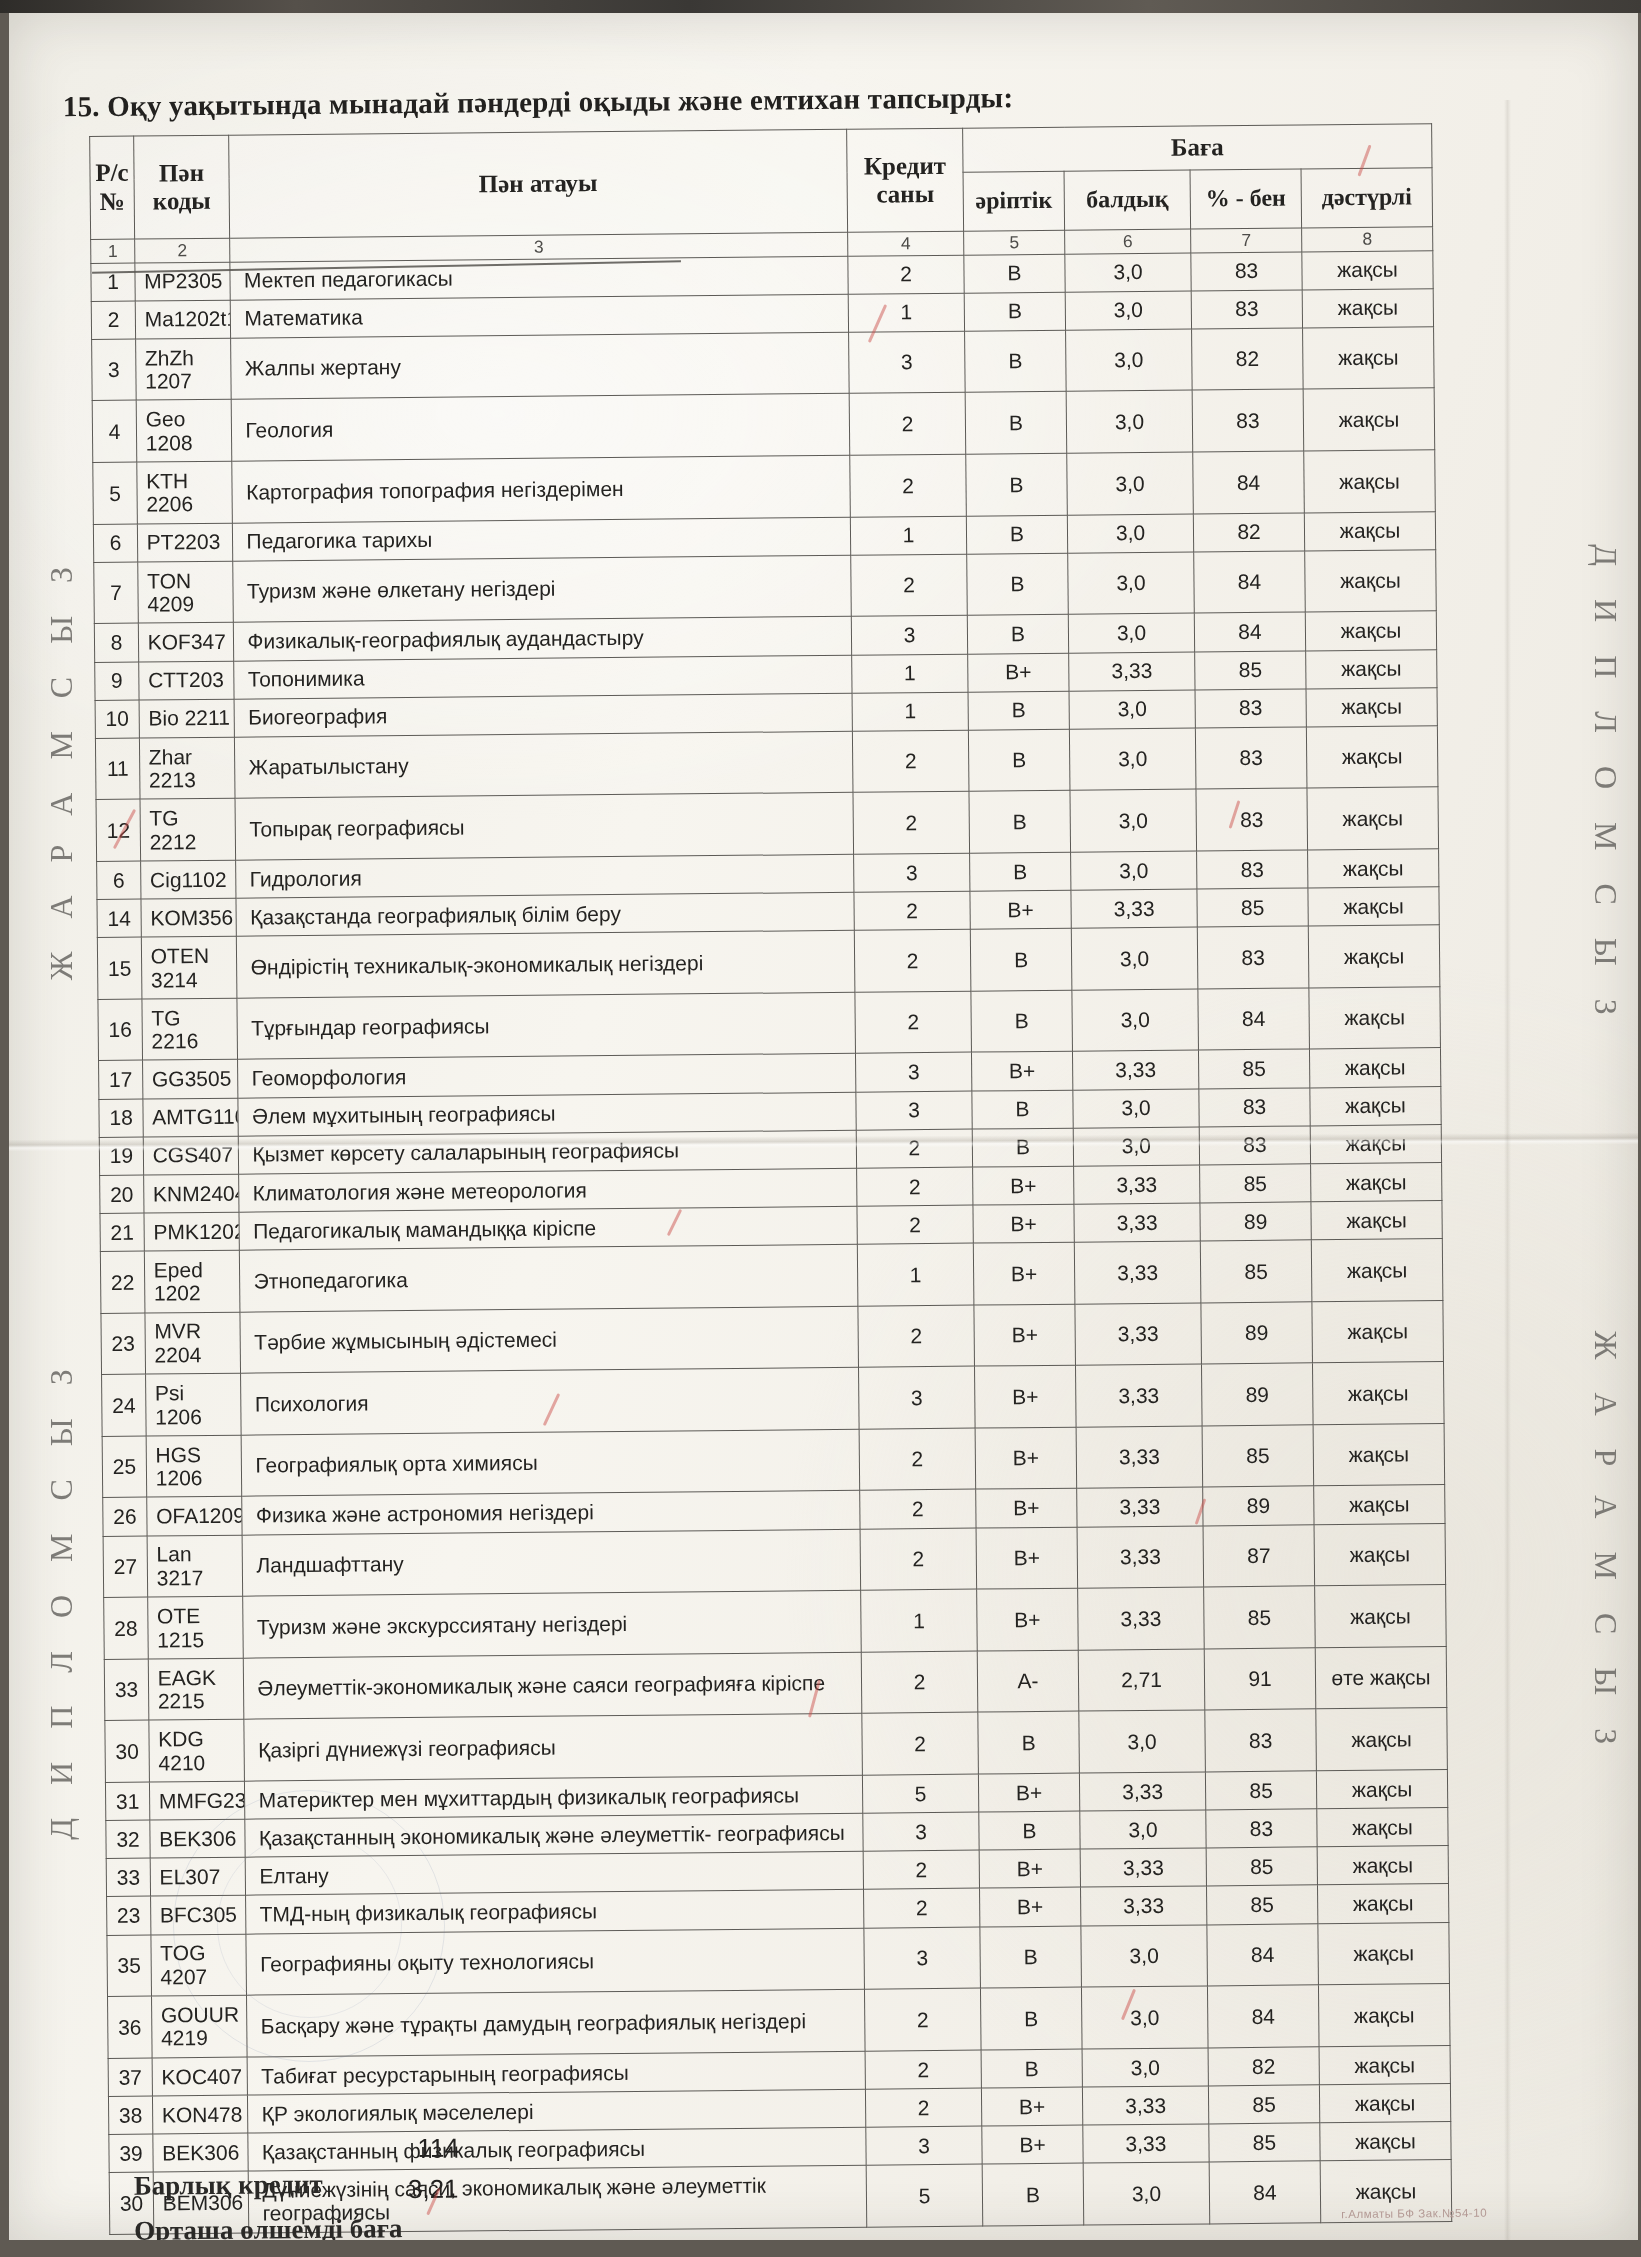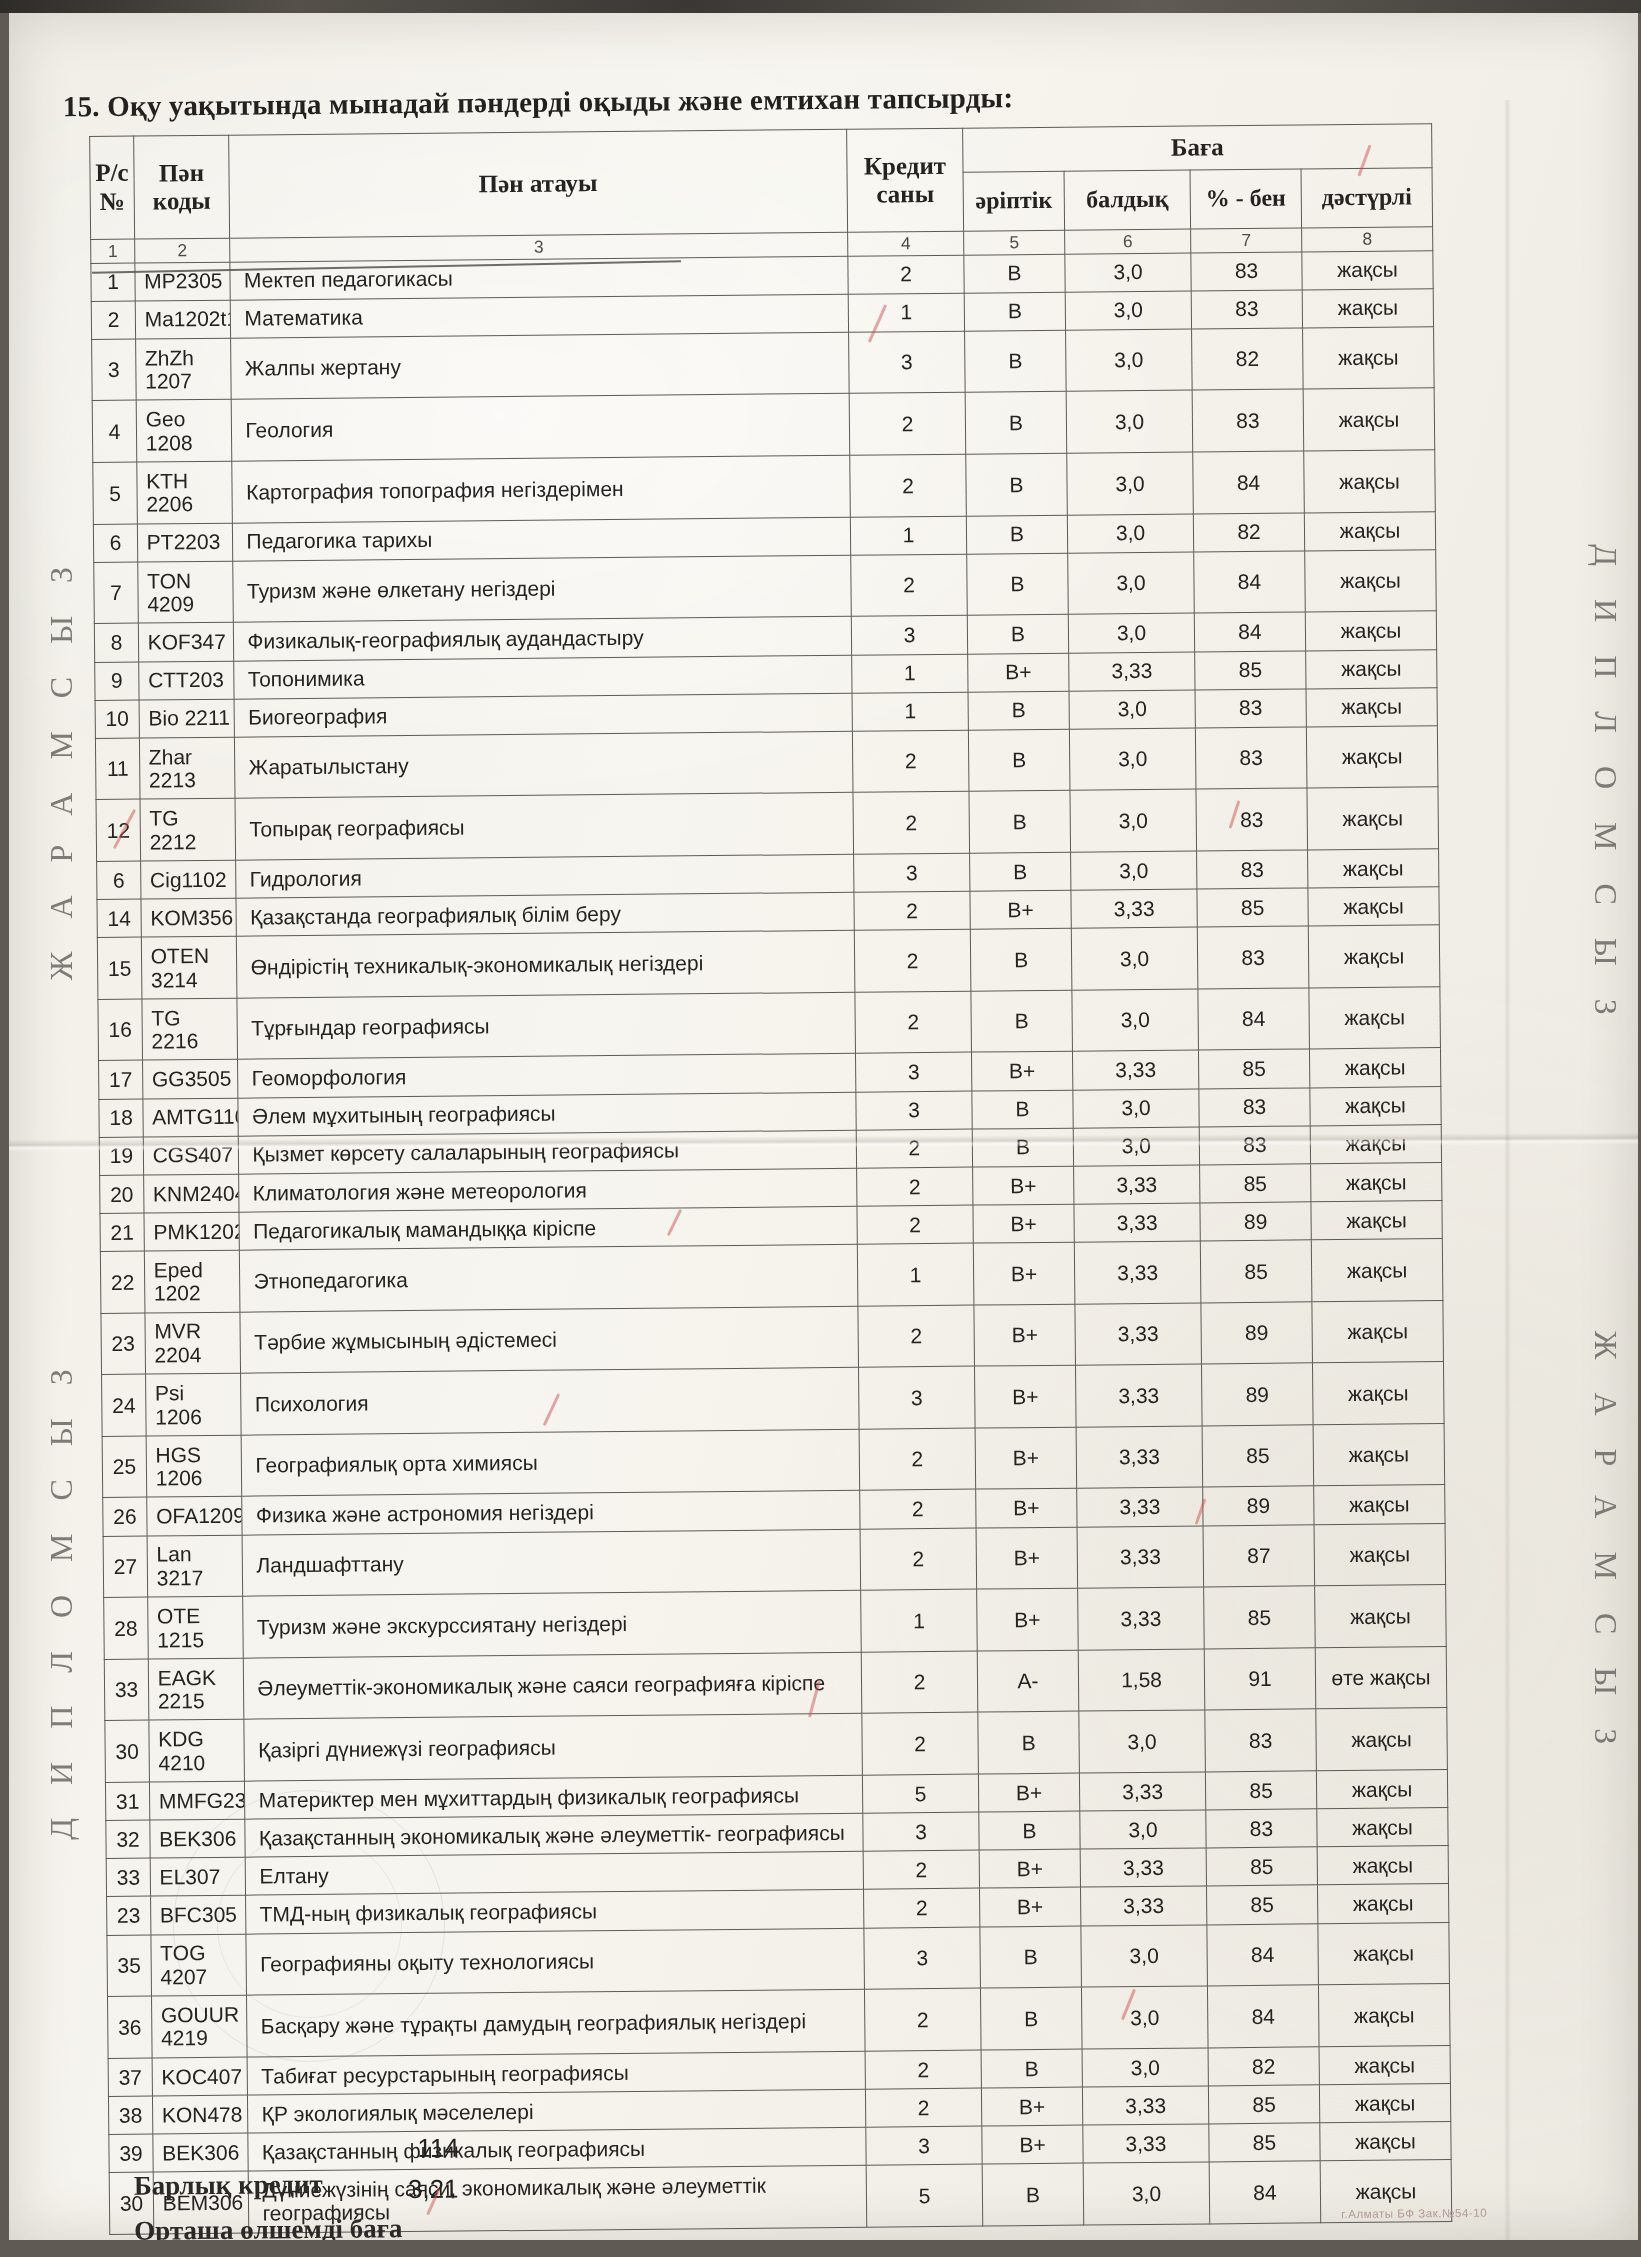--- a/index.html
+++ b/index.html
@@ -451,21 +451,21 @@
             <td class="c-points">3,33</td>
             <td class="c-percent">85</td>
             <td class="c-traditional">жақсы</td>
           </tr>
           <tr>
             <td class="c-no">33</td>
             <td class="c-code">EAGK 2215</td>
             <td class="c-name">Әлеуметтік-экономикалық және саяси  географияға кіріспе</td>
             <td class="c-credits">2</td>
             <td class="c-letter">A-</td>
-            <td class="c-points">1,58</td>
+            <td class="c-points">2,71</td>
             <td class="c-percent">91</td>
             <td class="c-traditional">өте жақсы</td>
           </tr>
           <tr>
             <td class="c-no">30</td>
             <td class="c-code">KDG 4210</td>
             <td class="c-name">Қазіргі дүниежүзі географиясы</td>
             <td class="c-credits">2</td>
             <td class="c-letter">B</td>
             <td class="c-points">3,0</td>

